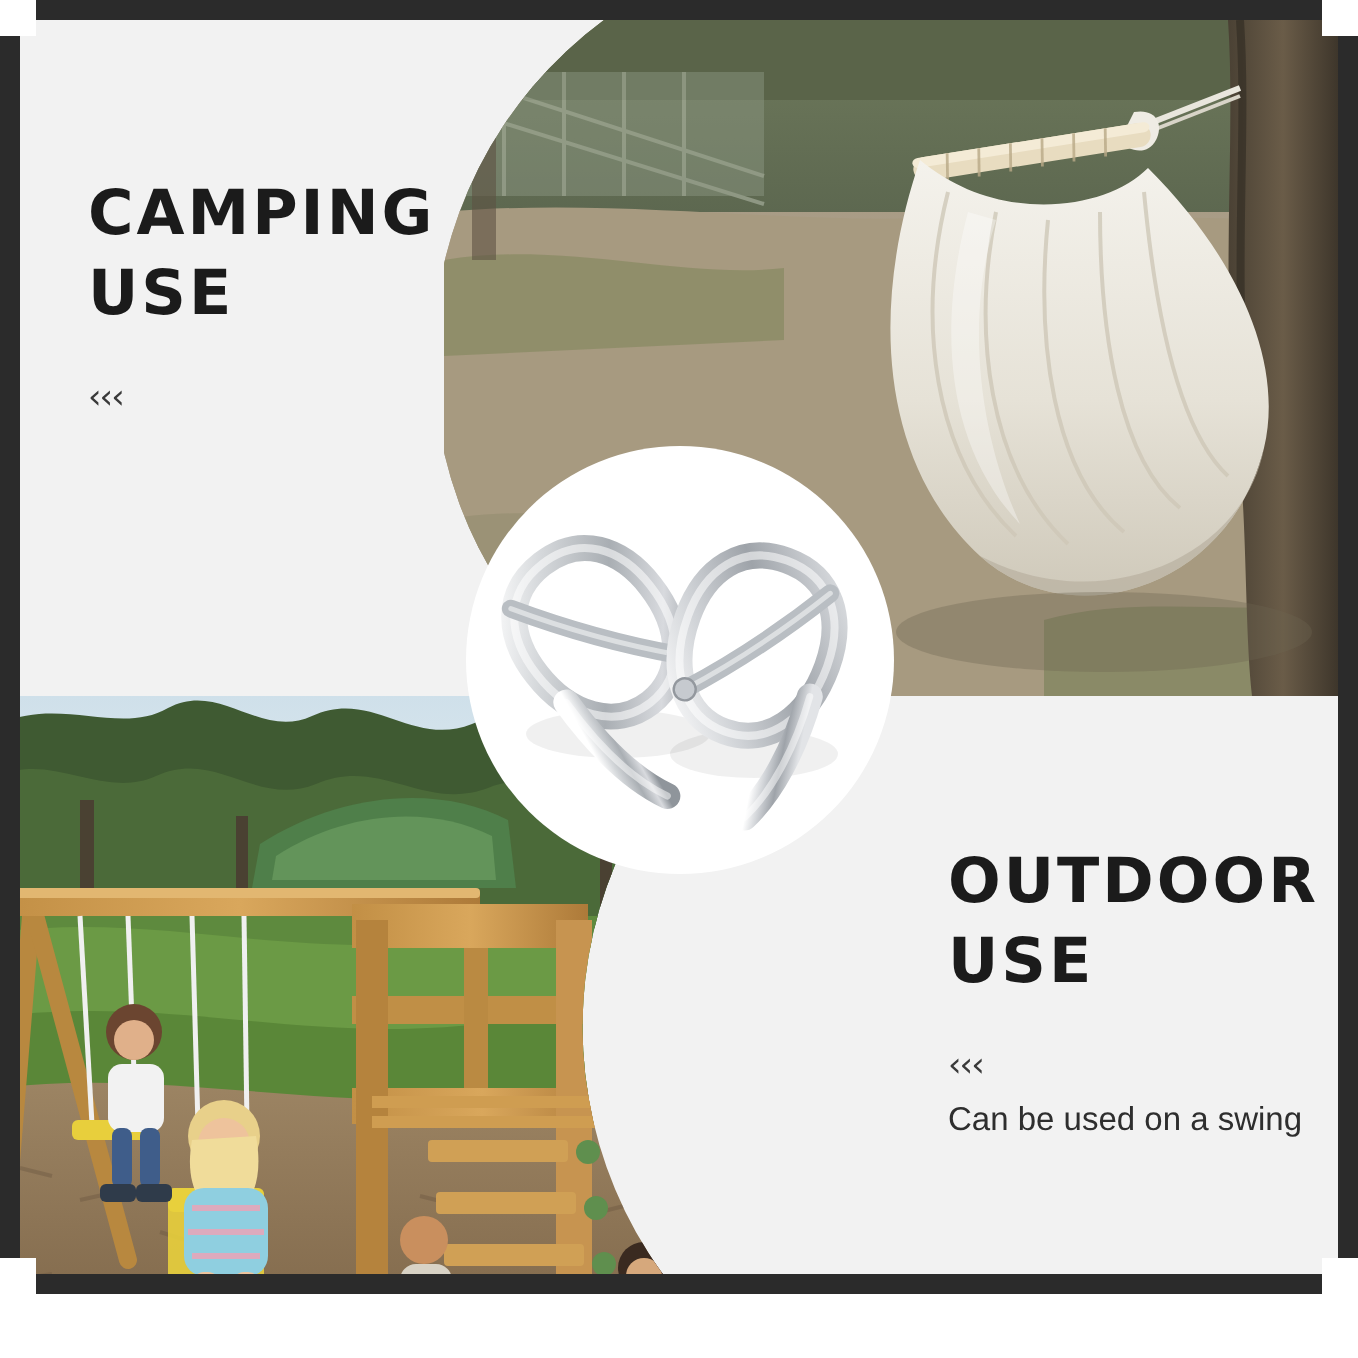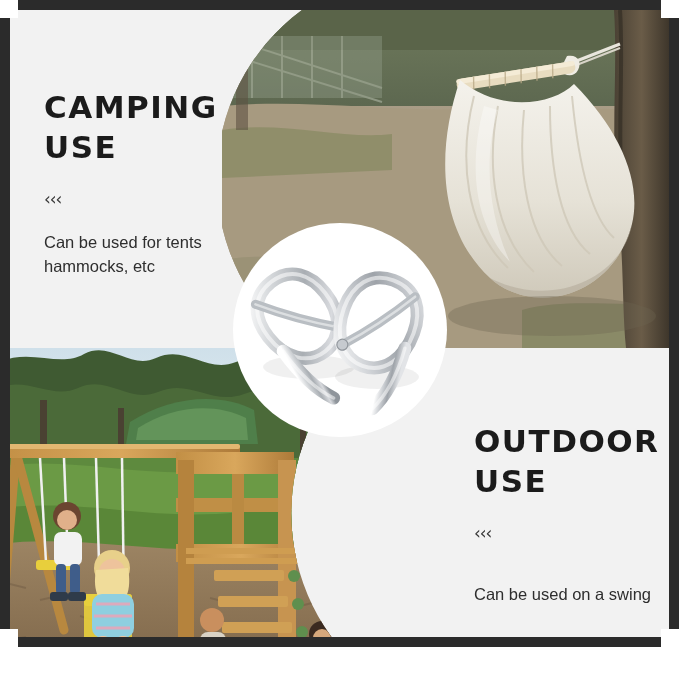--- a/index.html
+++ b/index.html
@@ -159,21 +159,21 @@
   .block-camping .chevrons { margin-top: 22px; }
   .block-camping .subtext { margin-top: 22px; }
 
   .block-outdoor {
     left: 474px;
     top: 422px;
     width: 200px;
     text-align: left;
   }
   .block-outdoor .chevrons { margin-top: 22px; }
-  .block-outdoor .subtext { margin-top: 40px; white-space: nowrap; }
+  .block-outdoor .subtext { margin-top: 6px; white-space: nowrap; }
 
   
   .product-circle {
     position: absolute;
     left: 237px;
     top: 227px;
     width: 206px;
     height: 206px;
     border-radius: 50%;
     background: #ffffff;
@@ -277,21 +277,21 @@
         <path d="M262,96 C246,156 252,214 288,252 C268,208 260,150 276,100 Z" fill="#ffffff" opacity="0.35"></path>
 
         <ellipse cx="330" cy="306" rx="104" ry="20" fill="#6e6550" opacity="0.35"></ellipse>
       </g>
     </svg>
   </div>
 
   <div class="text-block block-camping">
     <p class="headline"><span>CAMPING</span><br><span>USE</span></p>
     <p class="chevrons">‹‹‹</p>
-    <p class="subtext"><span>Can be used for tents</span><br><span>hammocks, etc</span></p>
+    <p class="subtext"><br></p>
   </div>
 
   <div class="panel panel-bottom"></div>
 
   <div class="photo-playground">
     <svg class="playground-canvas" viewBox="0 0 455 331" preserveAspectRatio="none">
       <defs>
         <clipPath id="playClip">
           <path d="M0,0 L372,0 A210,210 0 0 0 372,331 L0,331 Z"></path>
         </clipPath>

